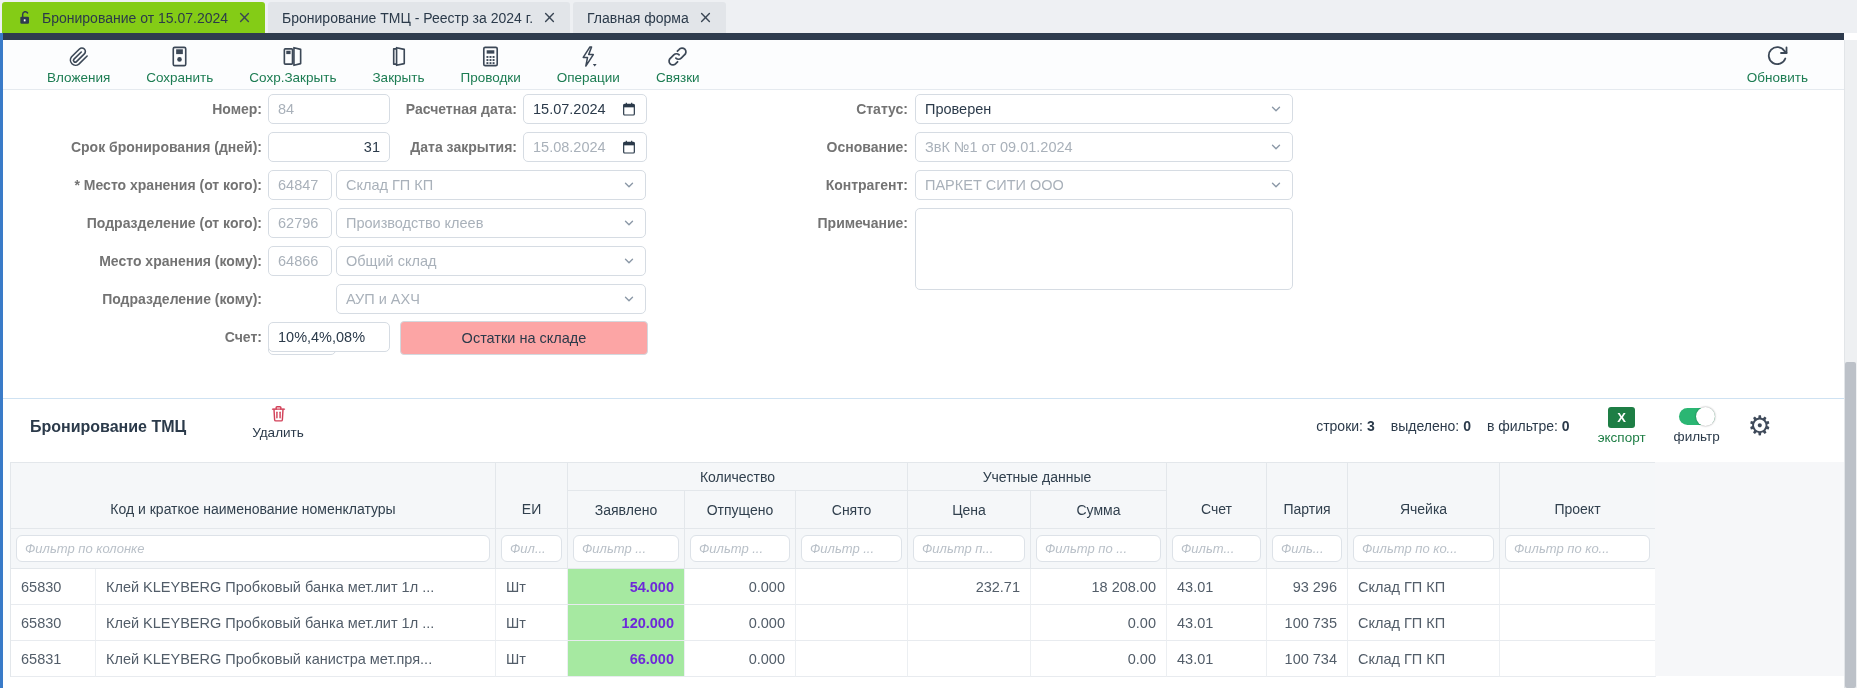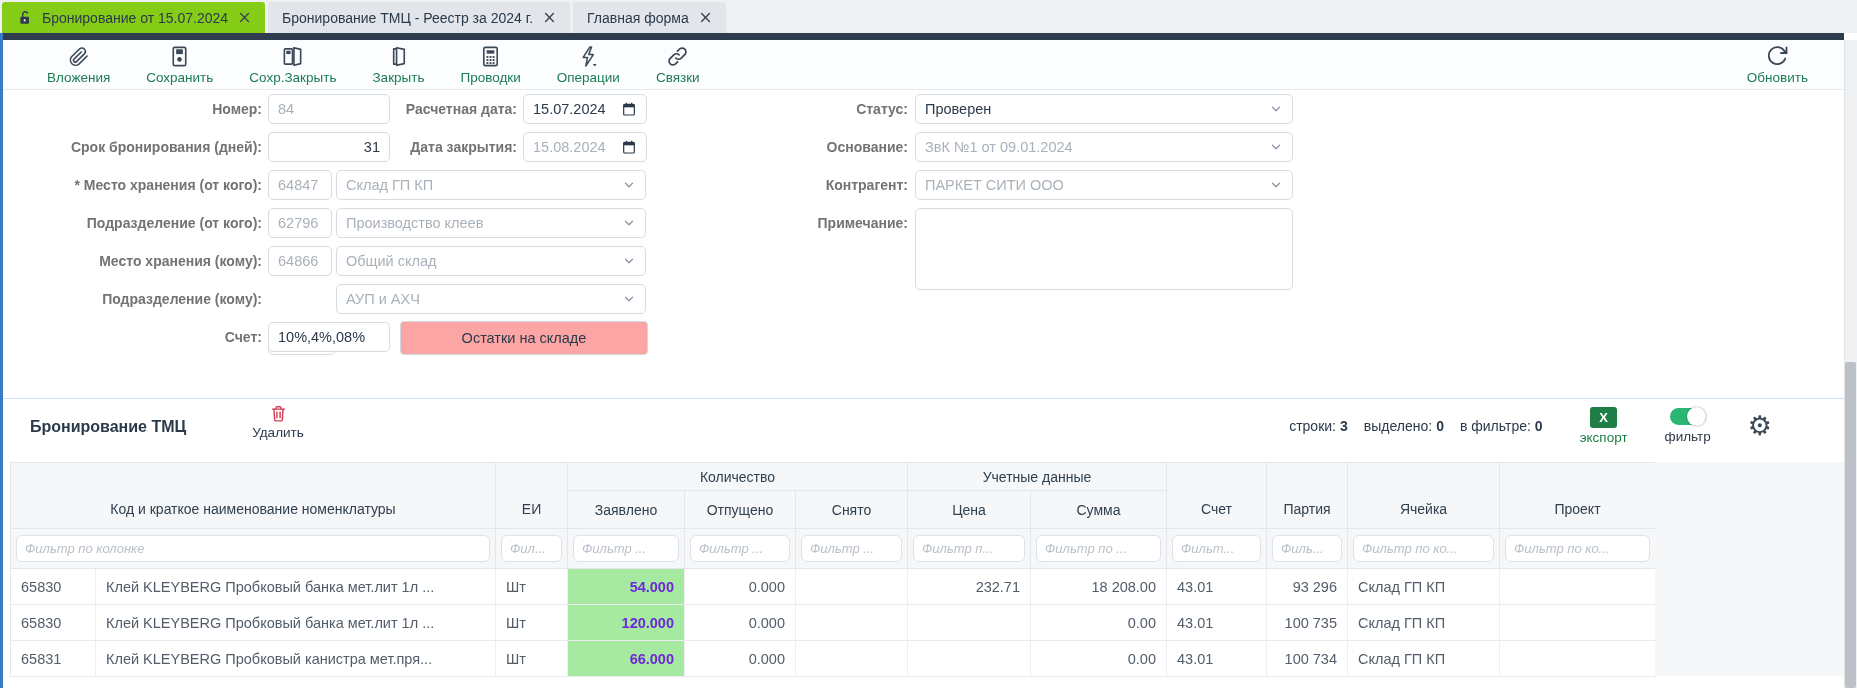--- a/index.html
+++ b/index.html
@@ -36,21 +36,21 @@
   .tarea{position:absolute;border:1px solid #d6dce3;border-radius:5px;background:#fff;resize:none;box-sizing:border-box;
          font-family:inherit;font-size:14.5px;color:#2b3a4a;padding:6px 9px;}
   .btn-stock{position:absolute;left:400px;top:321px;width:246px;height:32px;background:#fca5a5;border:1px solid #d3d8de;
              border-radius:4px;font-size:14.5px;color:#2b3a4a;display:flex;align-items:center;justify-content:center;cursor:default;}
   .divider{position:absolute;left:3px;right:13px;top:398px;border-top:1px solid #cfe2f2;}
 
   
   .ptitle{position:absolute;left:30px;top:418px;font-size:16px;font-weight:700;color:#2b3a4a;}
   .pdelete{position:absolute;left:238px;top:404px;width:80px;display:flex;flex-direction:column;align-items:center;gap:2px;cursor:default;}
   .pdelete .dlabel{font-size:13.5px;color:#2b3a4a;}
-  .pright{position:absolute;right:85px;top:404px;height:44px;display:flex;align-items:center;gap:37px;}
+  .pright{position:absolute;right:85px;top:404px;height:44px;display:flex;align-items:center;gap:28px;}
   .stats{display:flex;align-items:center;gap:16px;font-size:14px;color:#2b3a4a;white-space:nowrap;}
   .stats b{margin-left:4px;}
   .pexport{display:flex;flex-direction:column;align-items:center;gap:2px;cursor:default;}
   .xlicon{width:27px;height:21px;background:#1e7e45;border-radius:3px;color:#fff;font-size:13px;font-weight:700;
           display:flex;align-items:center;justify-content:center;}
   .pexport .elabel{font-size:13.5px;color:#1e7e45;}
   .pfilter{display:flex;flex-direction:column;align-items:center;gap:4px;cursor:default;}
   .toggle{width:36px;height:17px;border-radius:9px;background:#2bb673;position:relative;}
   .toggle .knob{position:absolute;right:0px;top:-1px;width:19px;height:19px;border-radius:50%;background:#fff;
                 box-shadow:0 0 2px rgba(0,0,0,.45);}

